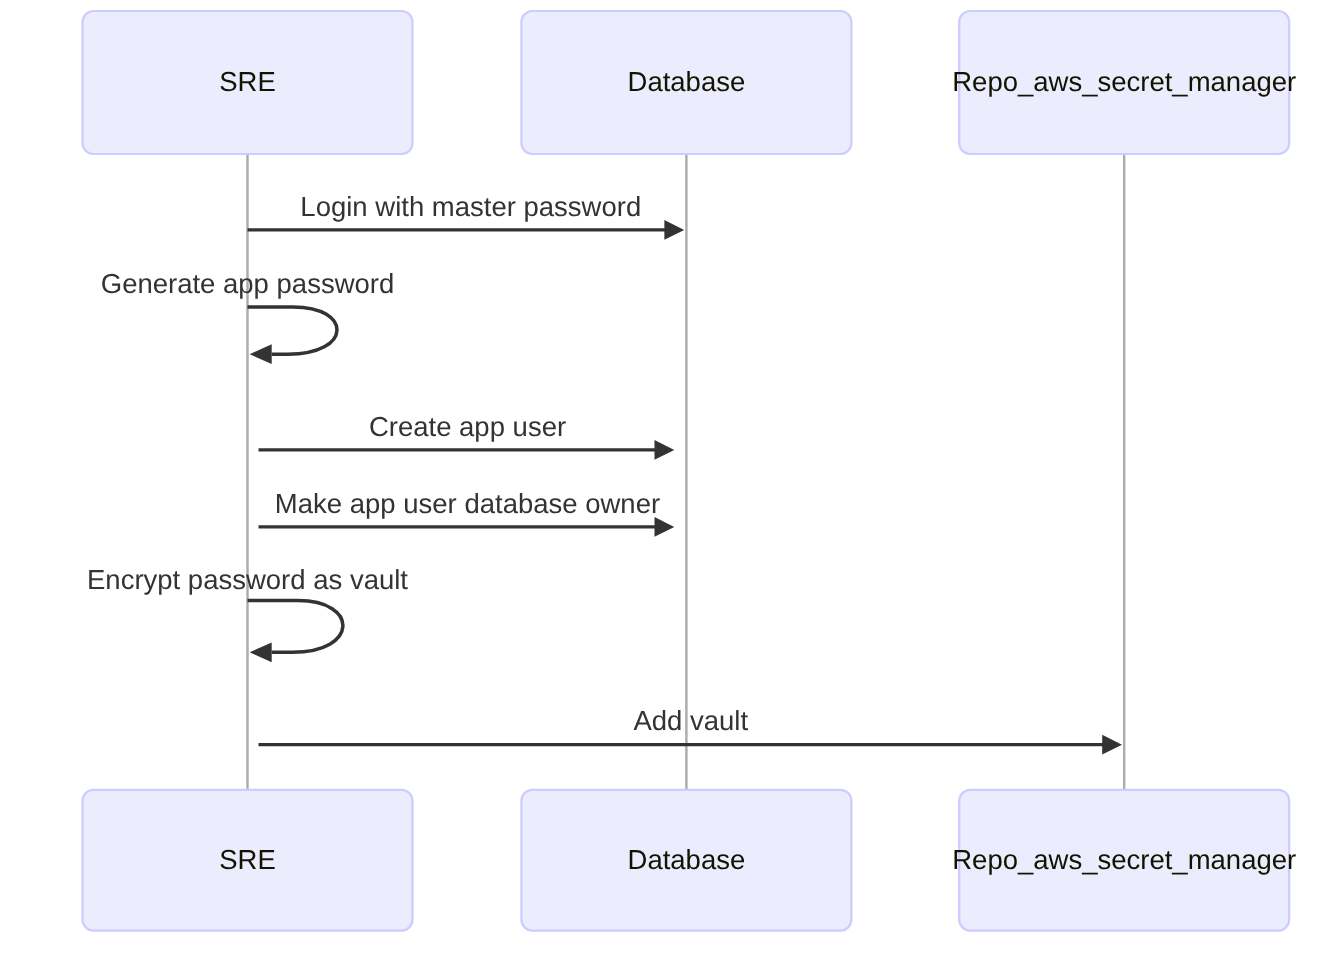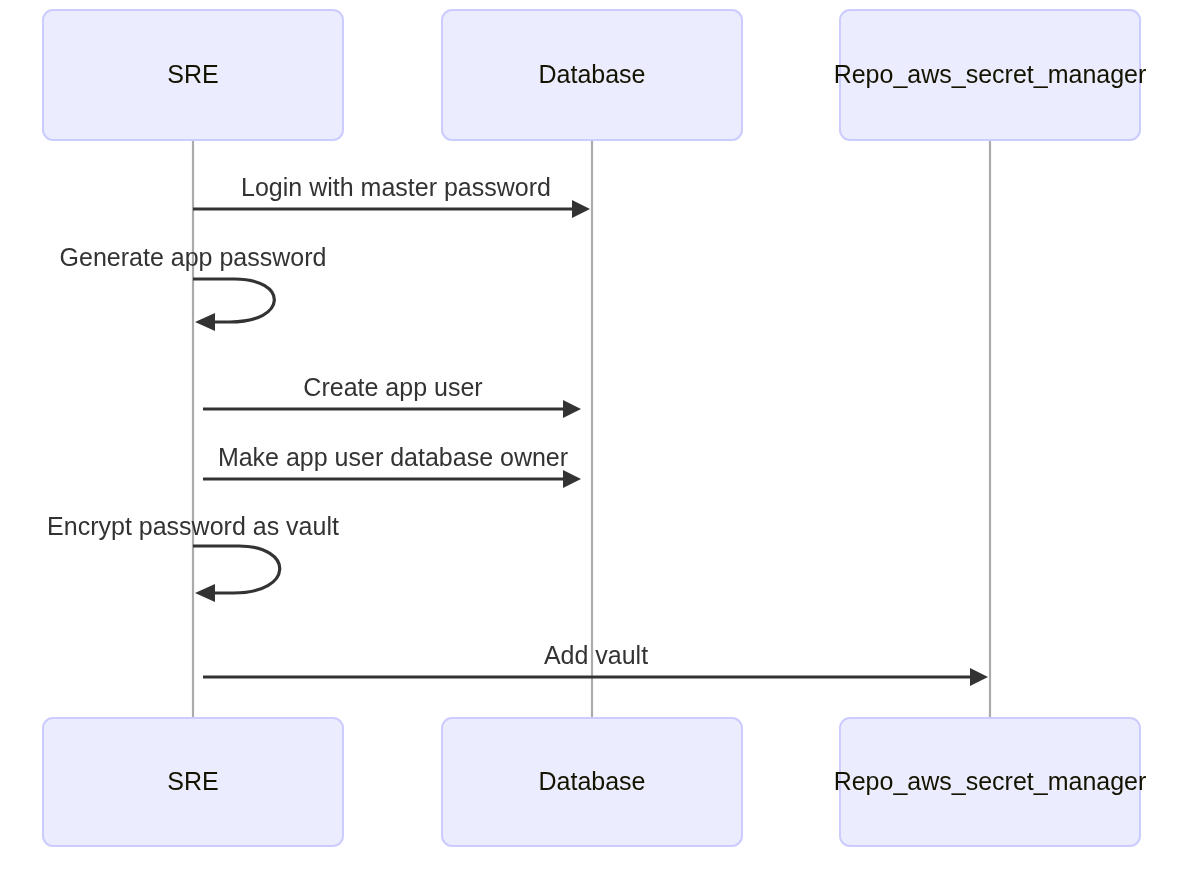--- a/index.html
+++ b/index.html
@@ -11,20 +11,21 @@
   body {
     width: 1200px;
     height: 872px;
     font-family: "Liberation Sans", "DejaVu Sans", sans-serif;
     overflow: hidden;
   }
   #diagram-root {
     position: relative;
     width: 960px;
     height: 872px;
+    padding-left: 32px;
   }
   svg.sequence-svg {
     display: block;
     width: 1200px;
     height: 872px;
   }
   .actor-box {
     fill: #ECECFF;
     stroke: #CCCCFF;
     stroke-width: 2;

